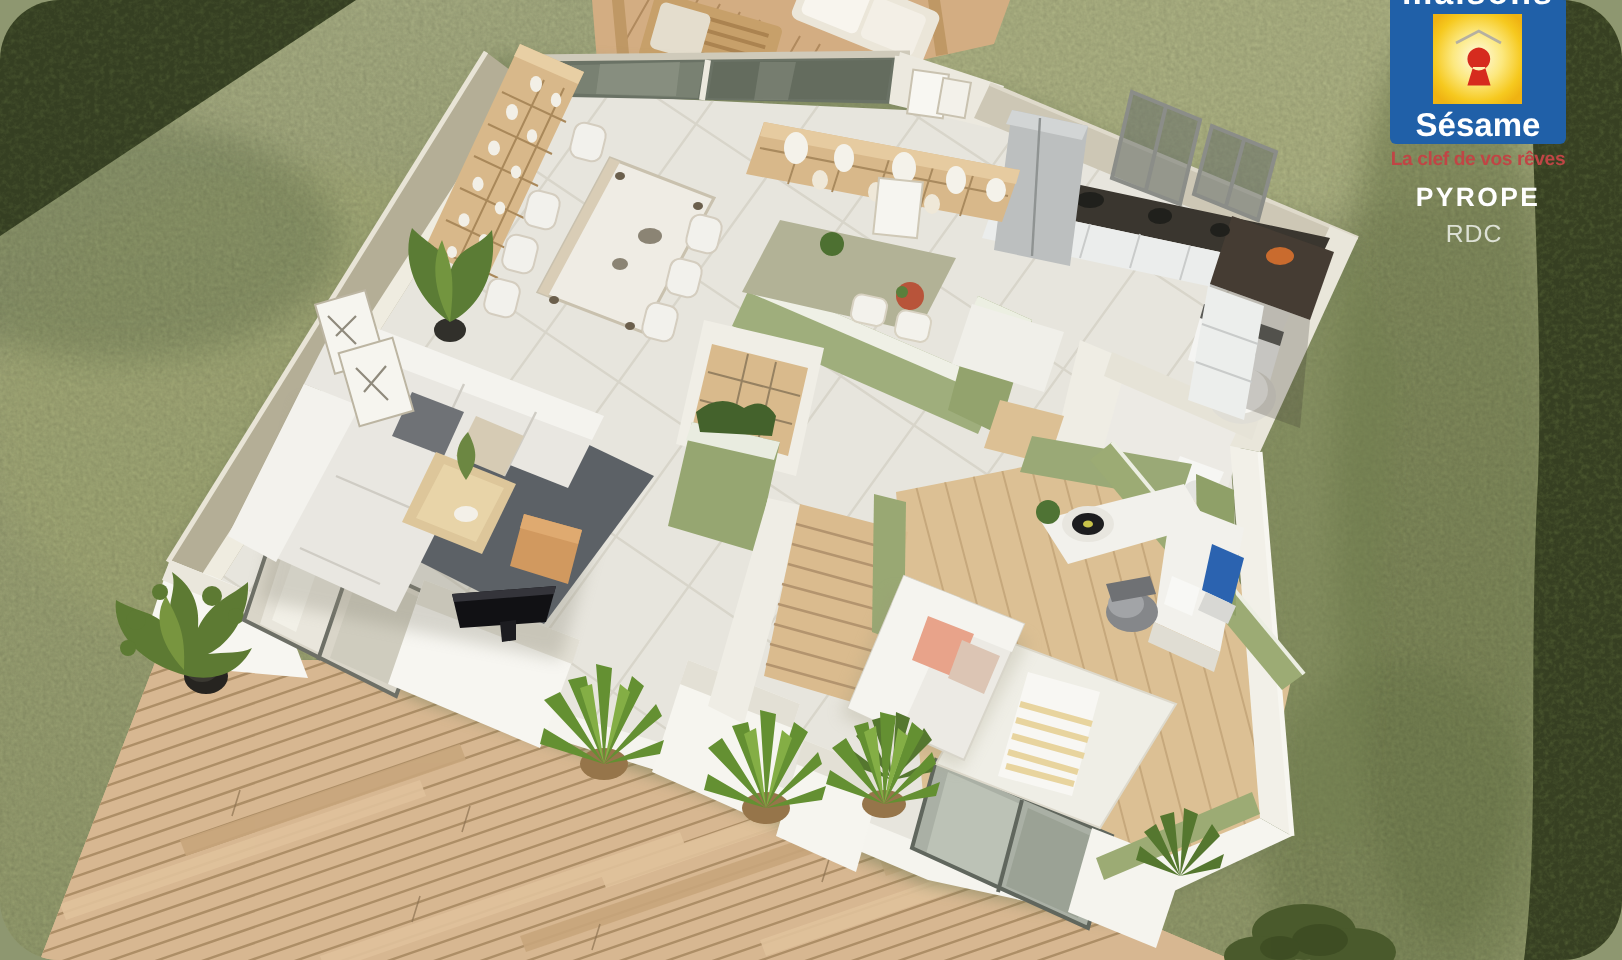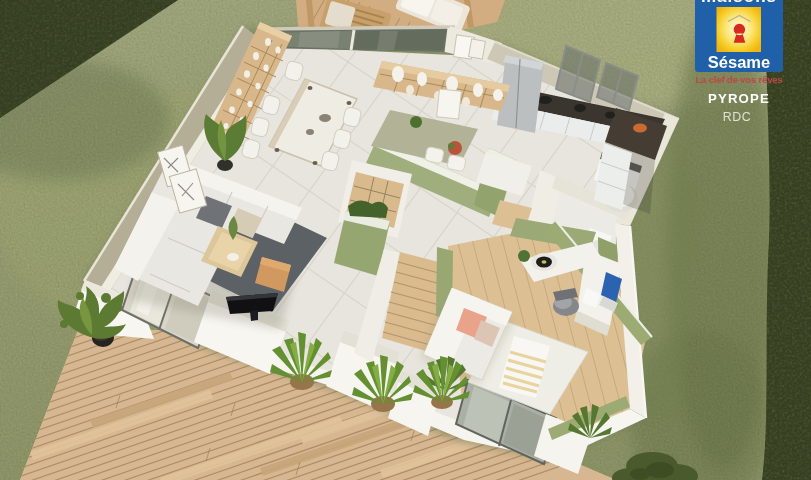--- a/index.html
+++ b/index.html
@@ -1,16 +1,16 @@
 <!DOCTYPE html>
 <html><head>
 <meta charset="utf-8">
 <style>
   html,body{margin:0;padding:0;background:#8e9770;}
-  .stage{position:relative;width:811px;height:480px;overflow:hidden;font-family:"Liberation Sans",sans-serif;}
+  .stage{position:relative;width:811px;height:480px;overflow:hidden;font-family:"Liberation Sans",sans-serif;border-radius:30px;}
   svg{display:block;}
 </style>
 </head>
 <body>
 <div class="stage">
 <svg width="811" height="480" viewBox="0 0 811 480">
 <defs>
   <filter id="grassN" x="-5%" y="-5%" width="110%" height="110%">
     <feTurbulence type="fractalNoise" baseFrequency="0.55" numOctaves="2" seed="7" result="n"></feTurbulence>
     <feColorMatrix in="n" type="matrix" values="0 0 0 0 0  0 0 0 0 0  0 0 0 0 0  0.6 0.6 0 0 0"></feColorMatrix>

